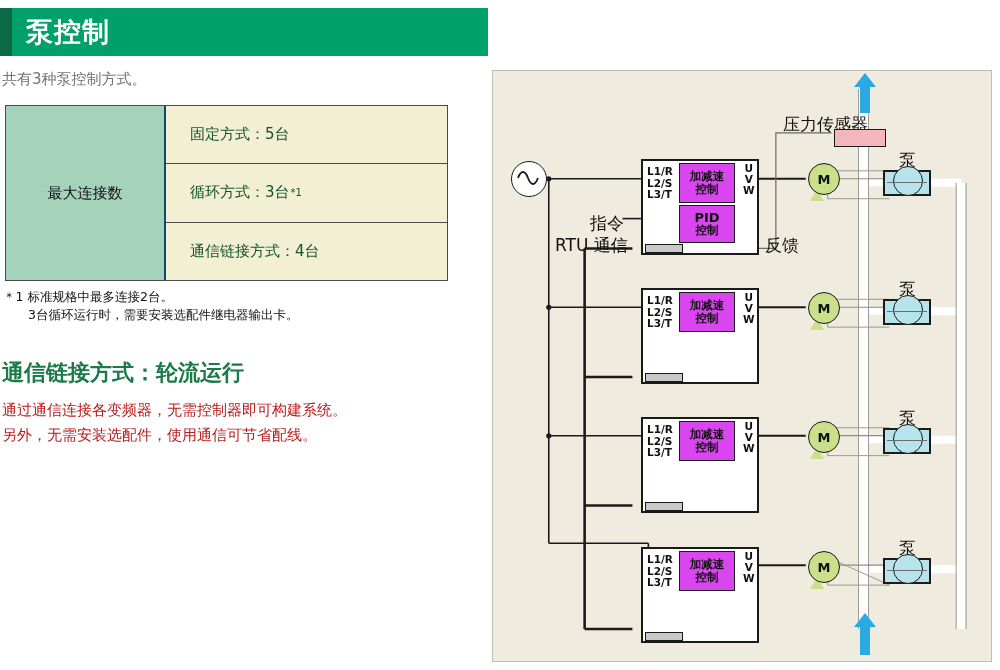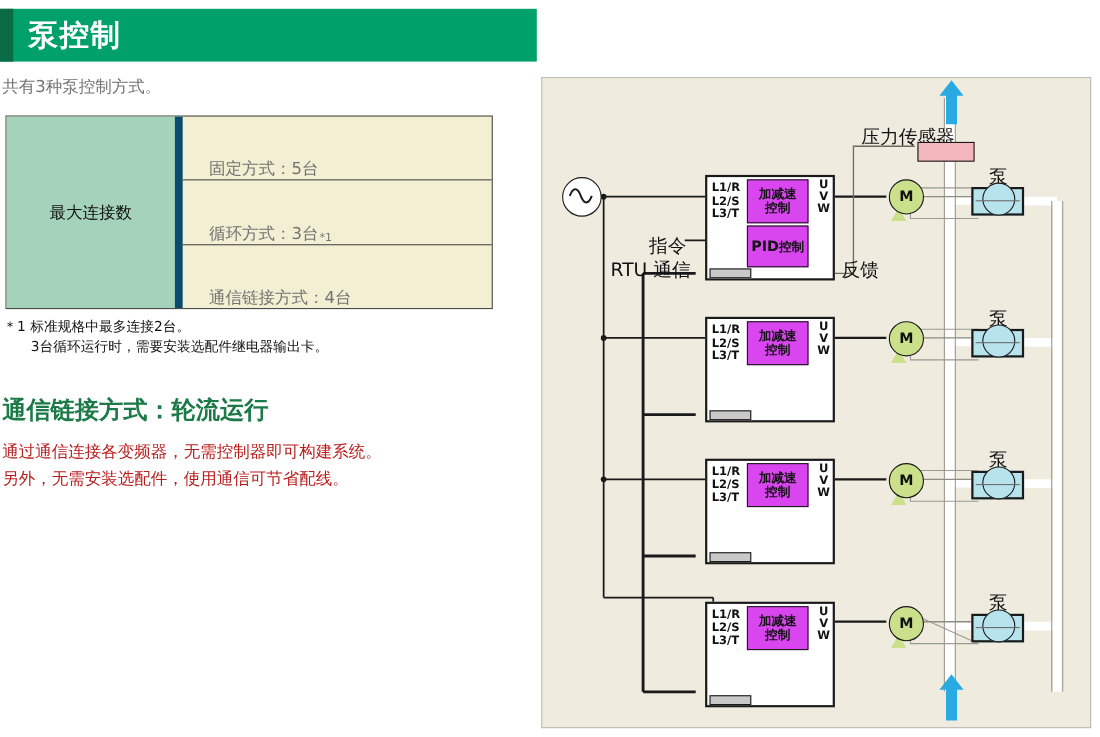--- a/index.html
+++ b/index.html
@@ -26,28 +26,28 @@
   .intro{
     position:absolute;left:2px;top:70px;font-size:15px;color:#737373;
   }
   
   .spec-table{
     position:absolute;left:5px;top:105px;width:443px;height:176px;
     border:1px solid #4a4a4a;display:flex;box-sizing:border-box;
     background:#f2efd3;
   }
   .spec-left{
-    width:160px;background:#a5d2bb;border-right:7px solid #0c4a6e;
+    width:160px;background:#a5d2bb;border-right:2px solid #0c4a6e;
     display:flex;align-items:center;justify-content:center;
     font-size:15px;color:#111;box-sizing:border-box;
   }
   .spec-right{flex:1;display:flex;flex-direction:column;}
   .spec-row{
-    flex:1;display:flex;align-items:flex-end;padding-left:24px;
-    font-size:15px;color:#737373;box-sizing:border-box;
+    flex:1;display:flex;align-items:center;padding-left:24px;
+    font-size:15px;color:#14532d;box-sizing:border-box;
   }
   .spec-row + .spec-row{border-top:1px solid #4a4a4a;}
   .sup{font-size:10px;vertical-align:super;margin-left:1px;}
   
   .footnote{
     position:absolute;left:3px;top:288px;font-size:12.5px;
     line-height:18px;color:#111;
   }
   .footnote .l2{margin-left:25px;}
   
@@ -320,21 +320,21 @@
   </div>
   <div class="oblk" style="left:186px;top:92px;width:56px;height:40px;flex-direction:column;">
     <span>加减速</span>
     <span>控制</span>
   </div>
   <div class="uvw" style="left:250px;top:92px;">
     <div>U</div>
     <div>V</div>
     <div>W</div>
   </div>
-  <div class="oblk" style="left:186px;top:134px;width:56px;height:38px;flex-direction:row;">
+  <div class="oblk" style="left:186px;top:134px;width:56px;height:38px;flex-direction:column;">
     <span style="font-size:13px;">PID</span>
     <span>控制</span>
   </div>
   <div class="port" style="left:152px;top:173px;width:38px;height:9px;"></div>
   <div class="dtxt" style="left:97px;top:141px;">指令</div>
   <div class="dtxt" style="left:62px;top:163px;">RTU 通信</div>
   <div class="dtxt" style="left:272px;top:163px;">反馈</div>
 
   <div class="inv" style="left:148px;top:217px;width:118px;height:96px;"></div>
   <div class="termtxt" style="left:154px;top:224px;">

